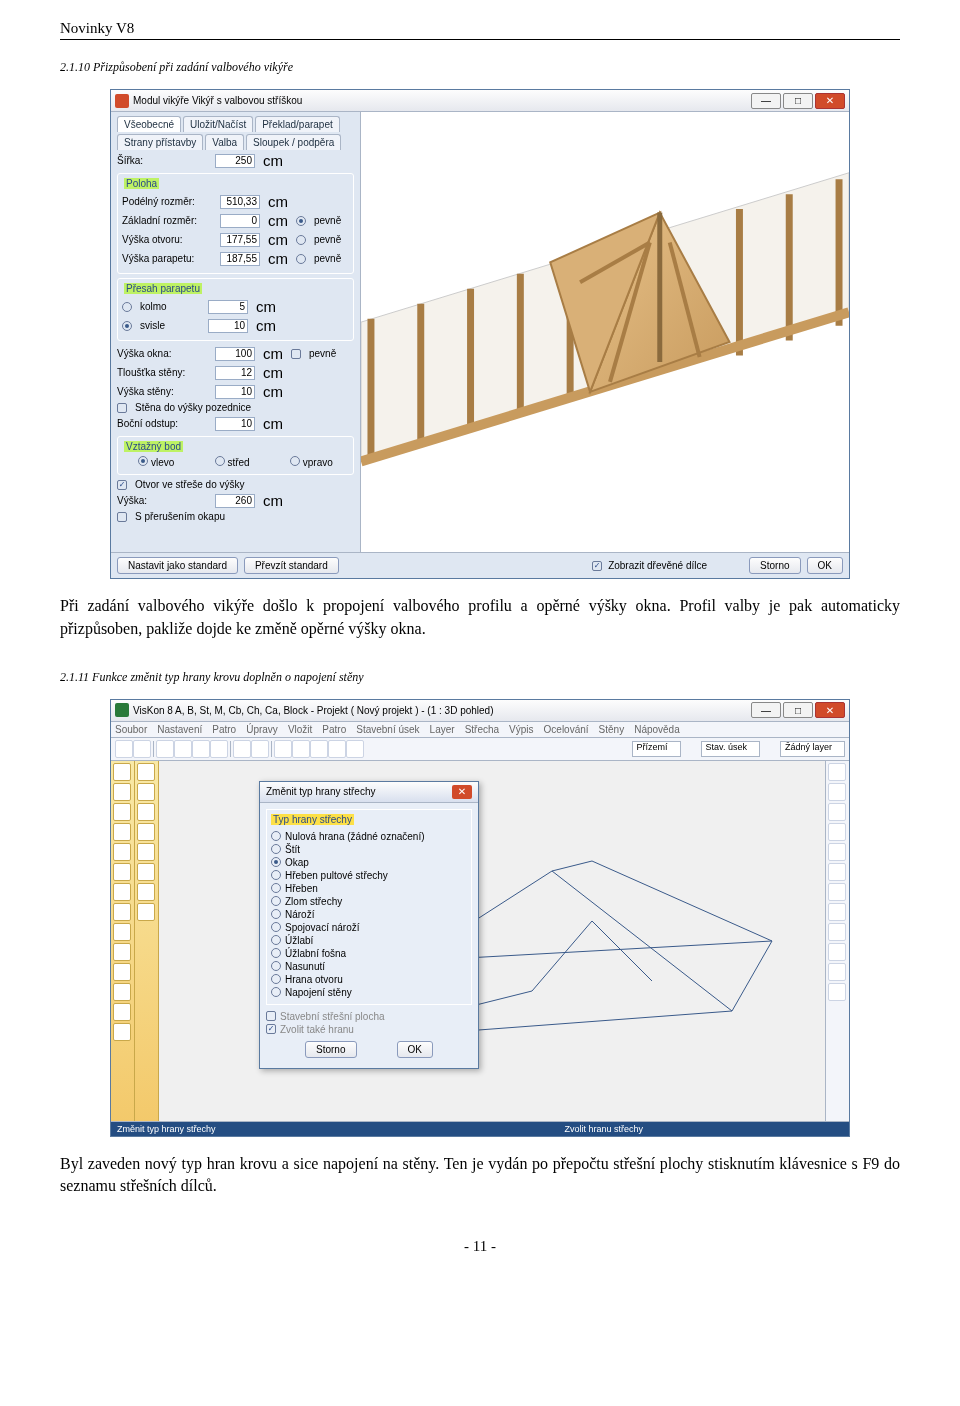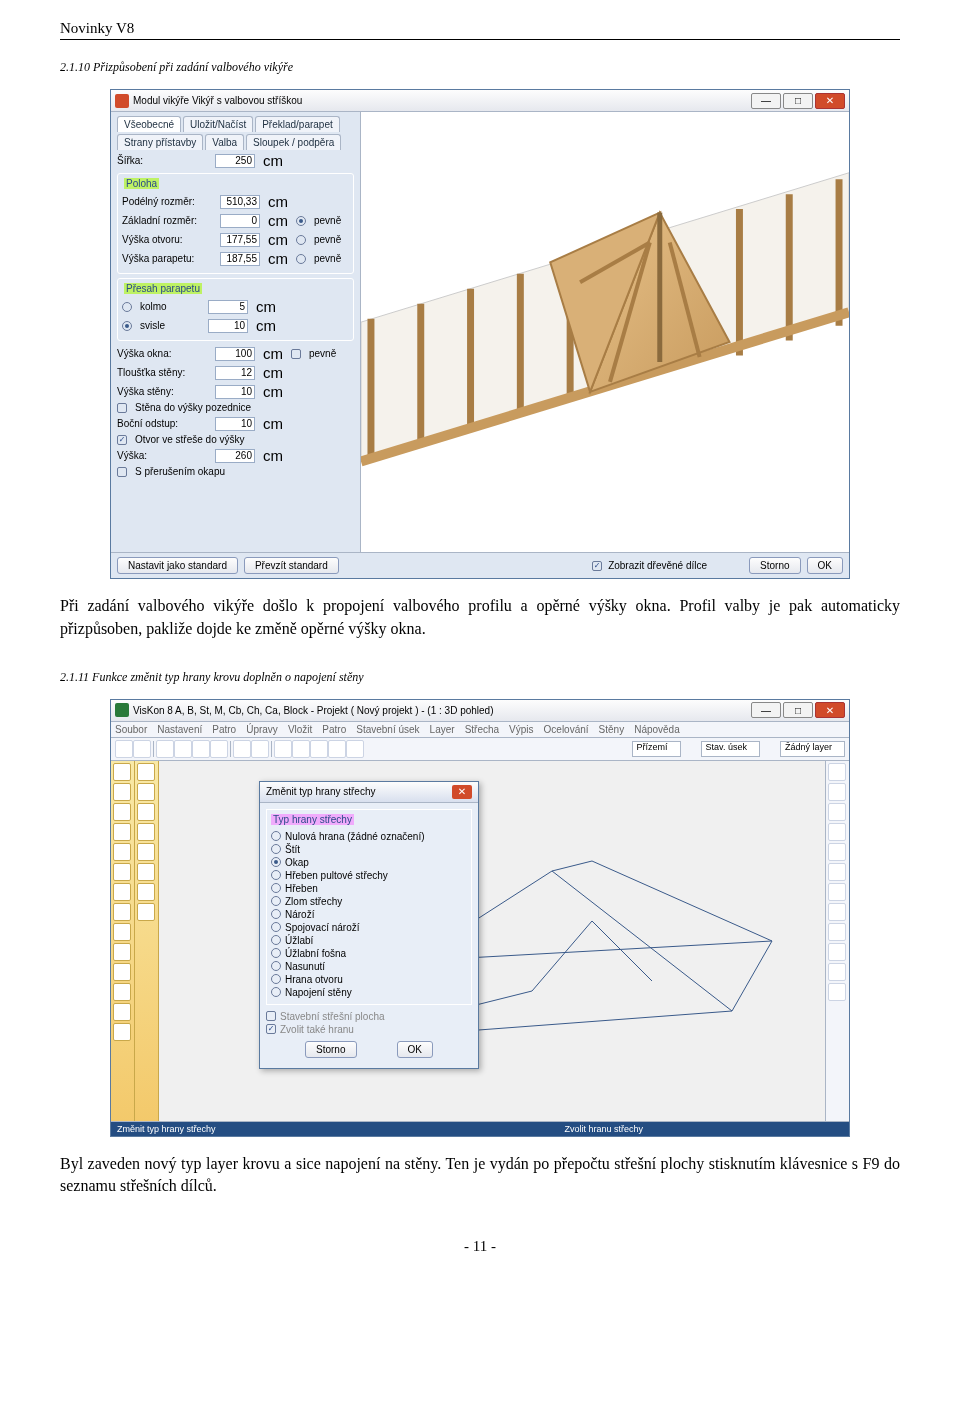--- a/index.html
+++ b/index.html
@@ -297,20 +297,28 @@
       <div class="row">
         <span class="check"></span>
         <span>Stěna do výšky pozednice</span>
       </div>
       <div class="row">
         <label>Boční odstup:</label>
         <input type="text" value="10" style="">
         <span class="unit">cm</span>
       </div>
 
+      <div class="panel-group">
+        <div class="grp-title">Vztažný bod</div>
+        <div class="row" style="justify-content:space-around">
+          <span><span class="radio sel"></span> <span>vlevo</span></span>
+          <span><span class="radio"></span> <span>střed</span></span>
+          <span><span class="radio"></span> <span>vpravo</span></span>
+        </div>
+      </div>
 
       <div class="row">
         <span class="check sel"></span>
         <span>Otvor ve střeše do výšky</span>
       </div>
       <div class="row">
         <label>Výška:</label>
         <input type="text" value="260" style="">
         <span class="unit">cm</span>
       </div>
@@ -461,21 +469,21 @@
         </g>
       </svg>
 
       <div class="dialog">
         <div class="dlg-title">
           <span>Změnit typ hrany střechy</span>
           <span class="dlg-close">✕</span>
         </div>
         <div class="dlg-body">
           <div class="dlg-group">
-            <div style="color:#2a4a88;margin:-10px 0 4px 0;background:#f0abfc;display:inline-block;padding:0 2px">Typ hrany střechy</div>
+            <div style="color:#2a4a88;margin:-10px 0 4px 0;background:#fde047;display:inline-block;padding:0 2px">Typ hrany střechy</div>
             <div id="edge-options">
                 <div class="dlg-row">
                   <span class="radio"></span>
                   <span>Nulová hrana (žádné označení)</span>
                 </div>
                 <div class="dlg-row">
                   <span class="radio"></span>
                   <span>Štít</span>
                 </div>
                 <div class="dlg-row">
@@ -553,15 +561,15 @@
       <span class="side-btn"></span>
       <span class="side-btn"></span>
     </div>
   </div>
   <div class="statusbar">
     <span>Změnit typ hrany střechy</span>
     <span>Zvolit hranu střechy</span>
   </div>
 </div>
 
-<p class="body-text">Byl zaveden nový typ layer krovu a sice napojení na stěny. Ten je vydán po přepočtu střešní plochy stisknutím klávesnice s F9 do seznamu střešních dílců.</p>
+<p class="body-text">Byl zaveden nový typ hran krovu a sice napojení na stěny. Ten je vydán po přepočtu střešní plochy stisknutím klávesnice s F9 do seznamu střešních dílců.</p>
 
 <div class="page-num">- 11 -</div>
 
 </body></html>

